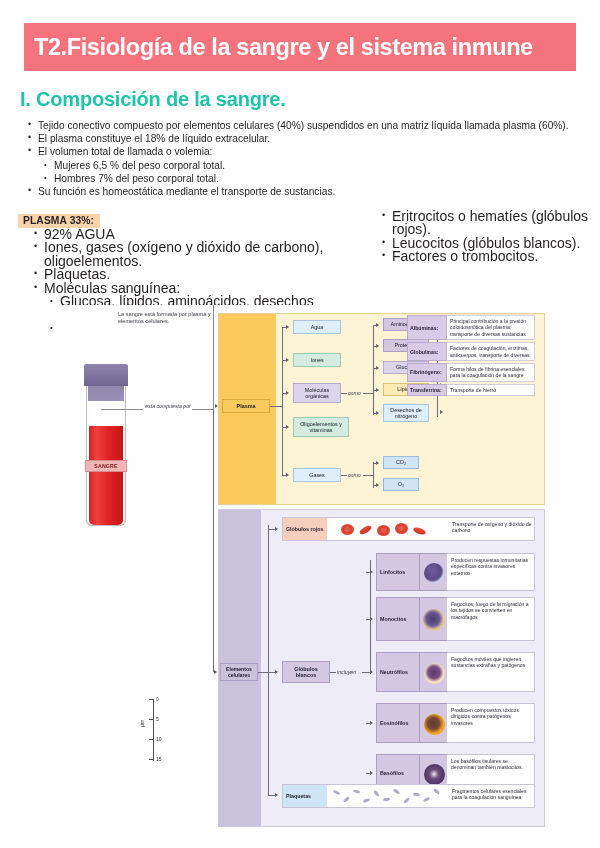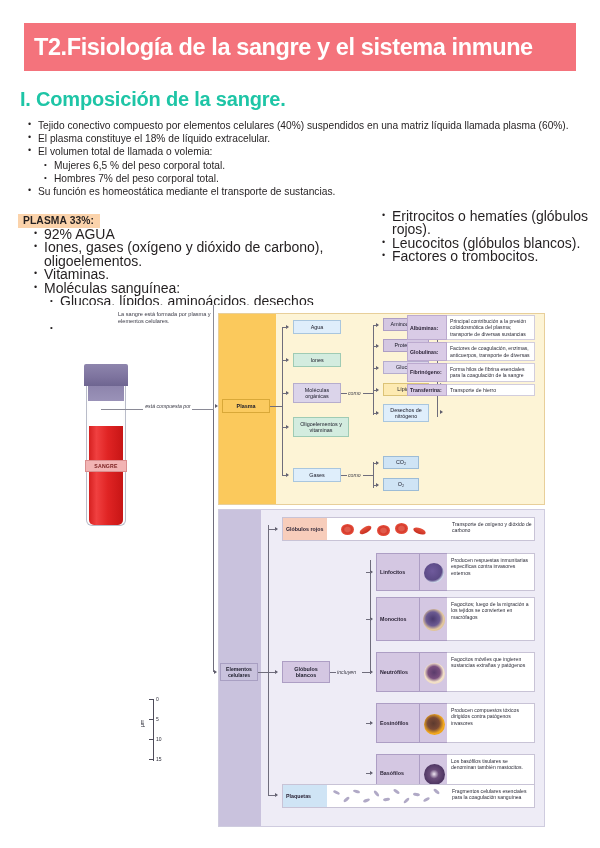--- a/index.html
+++ b/index.html
@@ -248,21 +248,21 @@
     <div class="li sub">Mujeres 6,5 % del peso corporal total.</div>
     <div class="li sub">Hombres 7% del peso corporal total.</div>
     <div class="li">Su función es homeostática mediante el transporte de sustancias.</div>
   </div>
 
   <div class="col-left">
     <div class="hl-head">PLASMA 33%:</div>
     <div class="col-list">
       <div class="li">92% AGUA</div>
       <div class="li">Iones, gases (oxígeno y dióxido de carbono), oligoelementos.</div>
-      <div class="li">Vitaminas.</div>
+      <div class="li">Plaquetas.</div>
       <div class="li">Moléculas sanguínea:</div>
       <div class="li sub">Glucosa, lípidos, aminoácidos, desechos nitrogenados.</div>
       <div class="li sub">PROTEÍNAS 7% del plasma. Un 60% de ellas son albúminas.</div>
     </div>
   </div>
 
   <div class="col-right">
     <div class="col-list">
       <div class="li">Eritrocitos o hematíes (glóbulos rojos).</div>
       <div class="li">Leucocitos (glóbulos blancos).</div>

